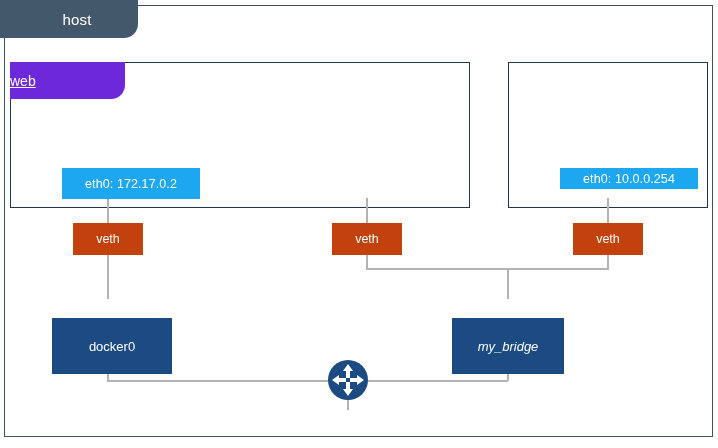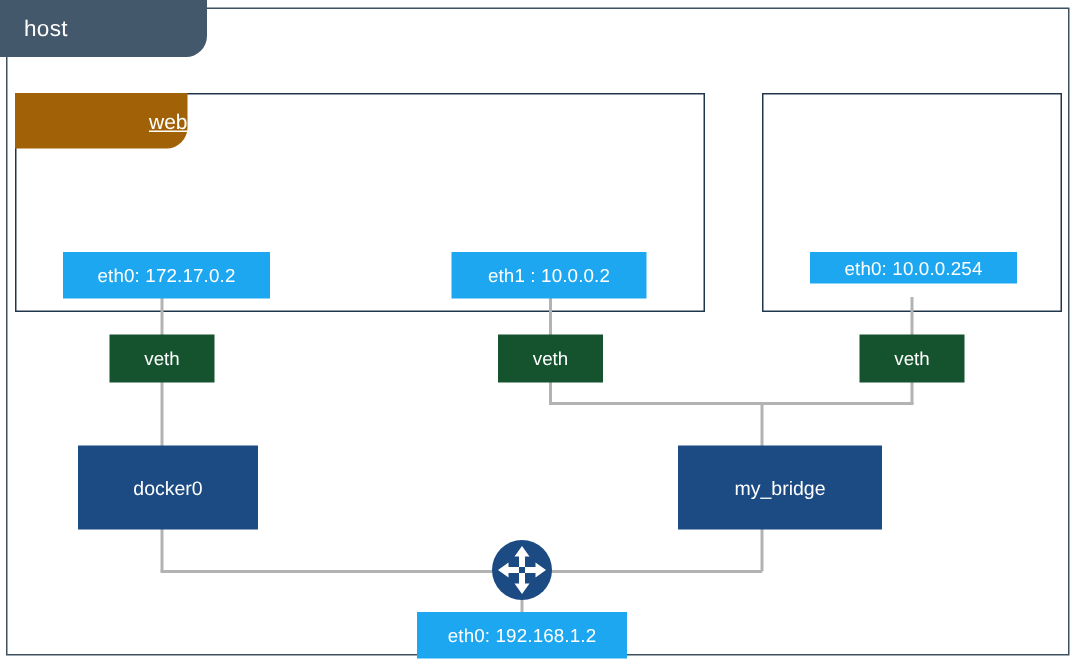--- a/index.html
+++ b/index.html
@@ -22,75 +22,78 @@
   .host-tab{
     position:absolute;left:0px;top:0px;width:138px;height:38px;
     background:#44586b;
     border-bottom-right-radius:14px;
     box-sizing:border-box;
     color:#ffffff;
     font-size:15px;
     display:flex;align-items:center;
     padding-left:16px;
     letter-spacing:.2px;
+    justify-content:center;
   }
 
   
   .container-box{
     position:absolute;
     border:1.5px solid #20374b;
     box-sizing:border-box;
     background:#ffffff;
   }
   .container-tab{
     position:absolute;
-    background:#a16207;
+    background:#6d28d9;
     border-bottom-right-radius:14px;
     color:#ffffff;
     font-size:14px;
-    display:flex;align-items:center;justify-content:flex-end;
+    display:flex;align-items:center;justify-content:flex-start;
     box-sizing:border-box;
     text-decoration:underline;
   }
   .ghost-rect{
     position:absolute;
     border:1px solid #f2f4f6;
     box-sizing:border-box;
     background:transparent;
   }
 
   
   .iface{
     position:absolute;
     background:#1ca7f0;
     color:#ffffff;
     font-size:12.5px;
     display:flex;align-items:center;justify-content:center;
     box-sizing:border-box;
     letter-spacing:.1px;
     white-space:nowrap;
+    margin-left:20px;
   }
   .veth{
     position:absolute;
-    background:#14532d;
+    background:#c2410c;
     color:#ffffff;
     font-size:12.5px;
     display:flex;align-items:center;justify-content:center;
     box-sizing:border-box;
     text-align:right;
   }
 
   
   .bridge{
     position:absolute;
     background:#1c4b84;
     color:#ffffff;
     font-size:13px;
     display:flex;align-items:center;justify-content:center;
     box-sizing:border-box;
+    margin-top:21px;
   }
 
   
   .line-v{position:absolute;width:1.5px;background:#b3b3b3;}
   .line-h{position:absolute;height:1.5px;background:#b3b3b3;}
 
   
   .router{
     position:absolute;width:44px;height:44px;
   }
@@ -130,62 +133,56 @@
   <div class="line-v" style="left:507px;top:352px;height:29px;"></div>
 
   <div class="line-h" style="left:107px;top:380px;width:401px;"></div>
 
   <div class="line-v" style="left:347px;top:398px;height:12px;"></div>
 
   <div class="iface" style="left:42px;top:168px;width:138px;height:31px;">
     <span>eth0: 172.17.0.2</span>
   </div>
 
-  <div class="iface" style="left:301px;top:168px;width:130px;height:31px;">
-    <span>eth1 : 10.0.0.2</span>
-  </div>
 
   <div class="iface" style="left:540px;top:168px;width:138px;height:21px;">
     <span>eth0: 10.0.0.254</span>
   </div>
 
   <div class="veth" style="left:73px;top:223px;width:70px;height:32px;">
     <span>veth</span>
   </div>
   <div class="veth" style="left:332px;top:223px;width:70px;height:32px;">
     <span>veth</span>
   </div>
   <div class="veth" style="left:573px;top:223px;width:70px;height:32px;">
     <span>veth</span>
   </div>
 
   <div class="bridge" style="left:52px;top:297px;width:120px;height:56px;">
     <span>docker0</span>
   </div>
-  <div class="bridge" style="left:452px;top:297px;width:136px;height:56px;">
+  <div class="bridge" style="left:452px;top:297px;width:112px;height:56px;font-style:italic;">
     <span>my_bridge</span>
   </div>
 
   <div class="router" style="left:326px;top:358px;">
     <svg width="44" height="44" viewBox="0 0 44 44" aria-hidden="true">
       <circle cx="22" cy="22" r="20" fill="#1c4b84"></circle>
       <g fill="#ffffff">
 
         <path d="M22 6 L27 13 L24 13 L24 20 L20 20 L20 13 L17 13 Z"></path>
 
         <path d="M22 38 L17 31 L20 31 L20 24 L24 24 L24 31 L27 31 Z"></path>
 
         <path d="M6 22 L13 17 L13 20 L20 20 L20 24 L13 24 L13 27 Z"></path>
 
         <path d="M38 22 L31 27 L31 24 L24 24 L24 20 L31 20 L31 17 Z"></path>
       </g>
     </svg>
   </div>
 
-  <div class="iface" style="left:278px;top:408px;width:140px;height:31px;">
-    <span>eth0: 192.168.1.2</span>
-  </div>
 
   <div class="host-tab">
     <span>host</span>
   </div>
 
 </div>
 
 </body></html>

